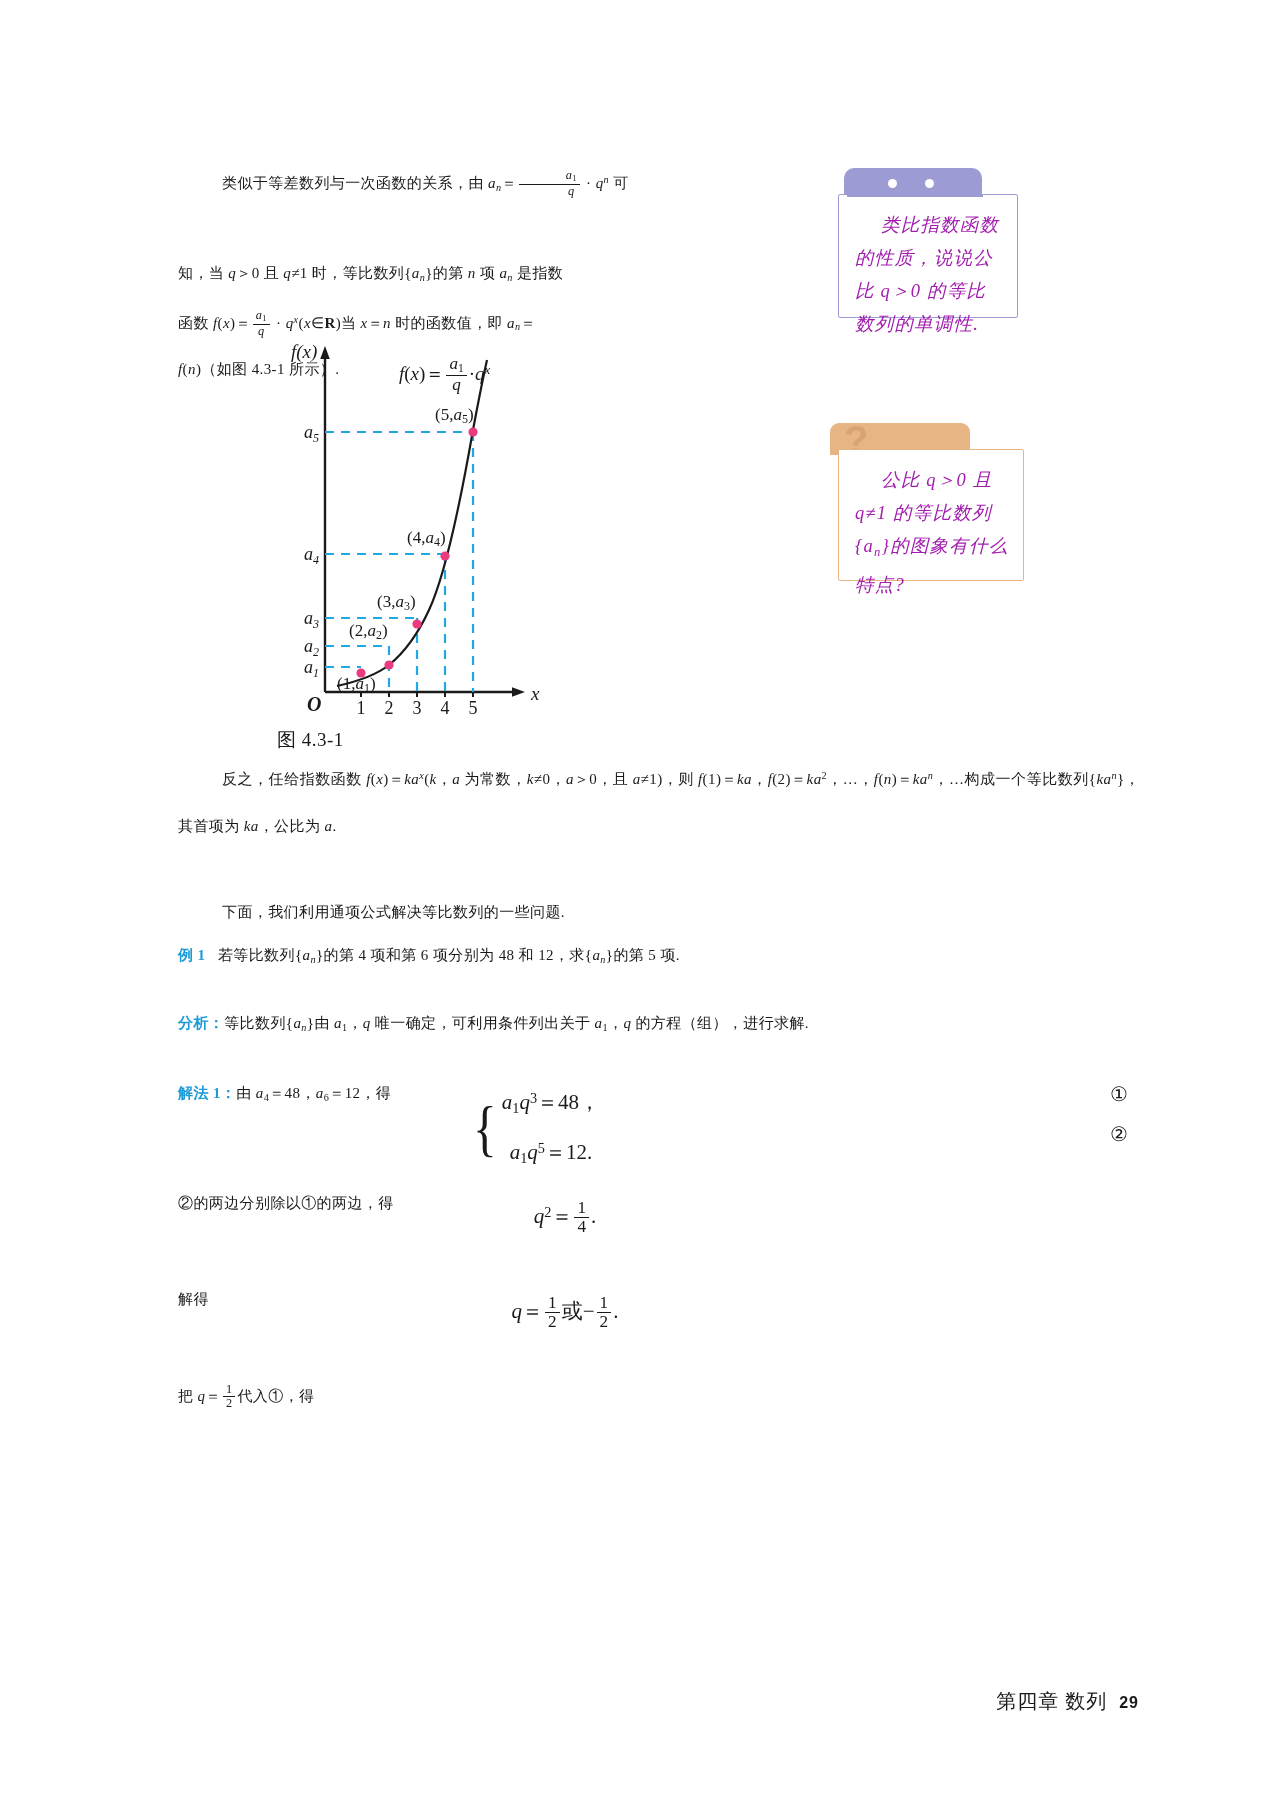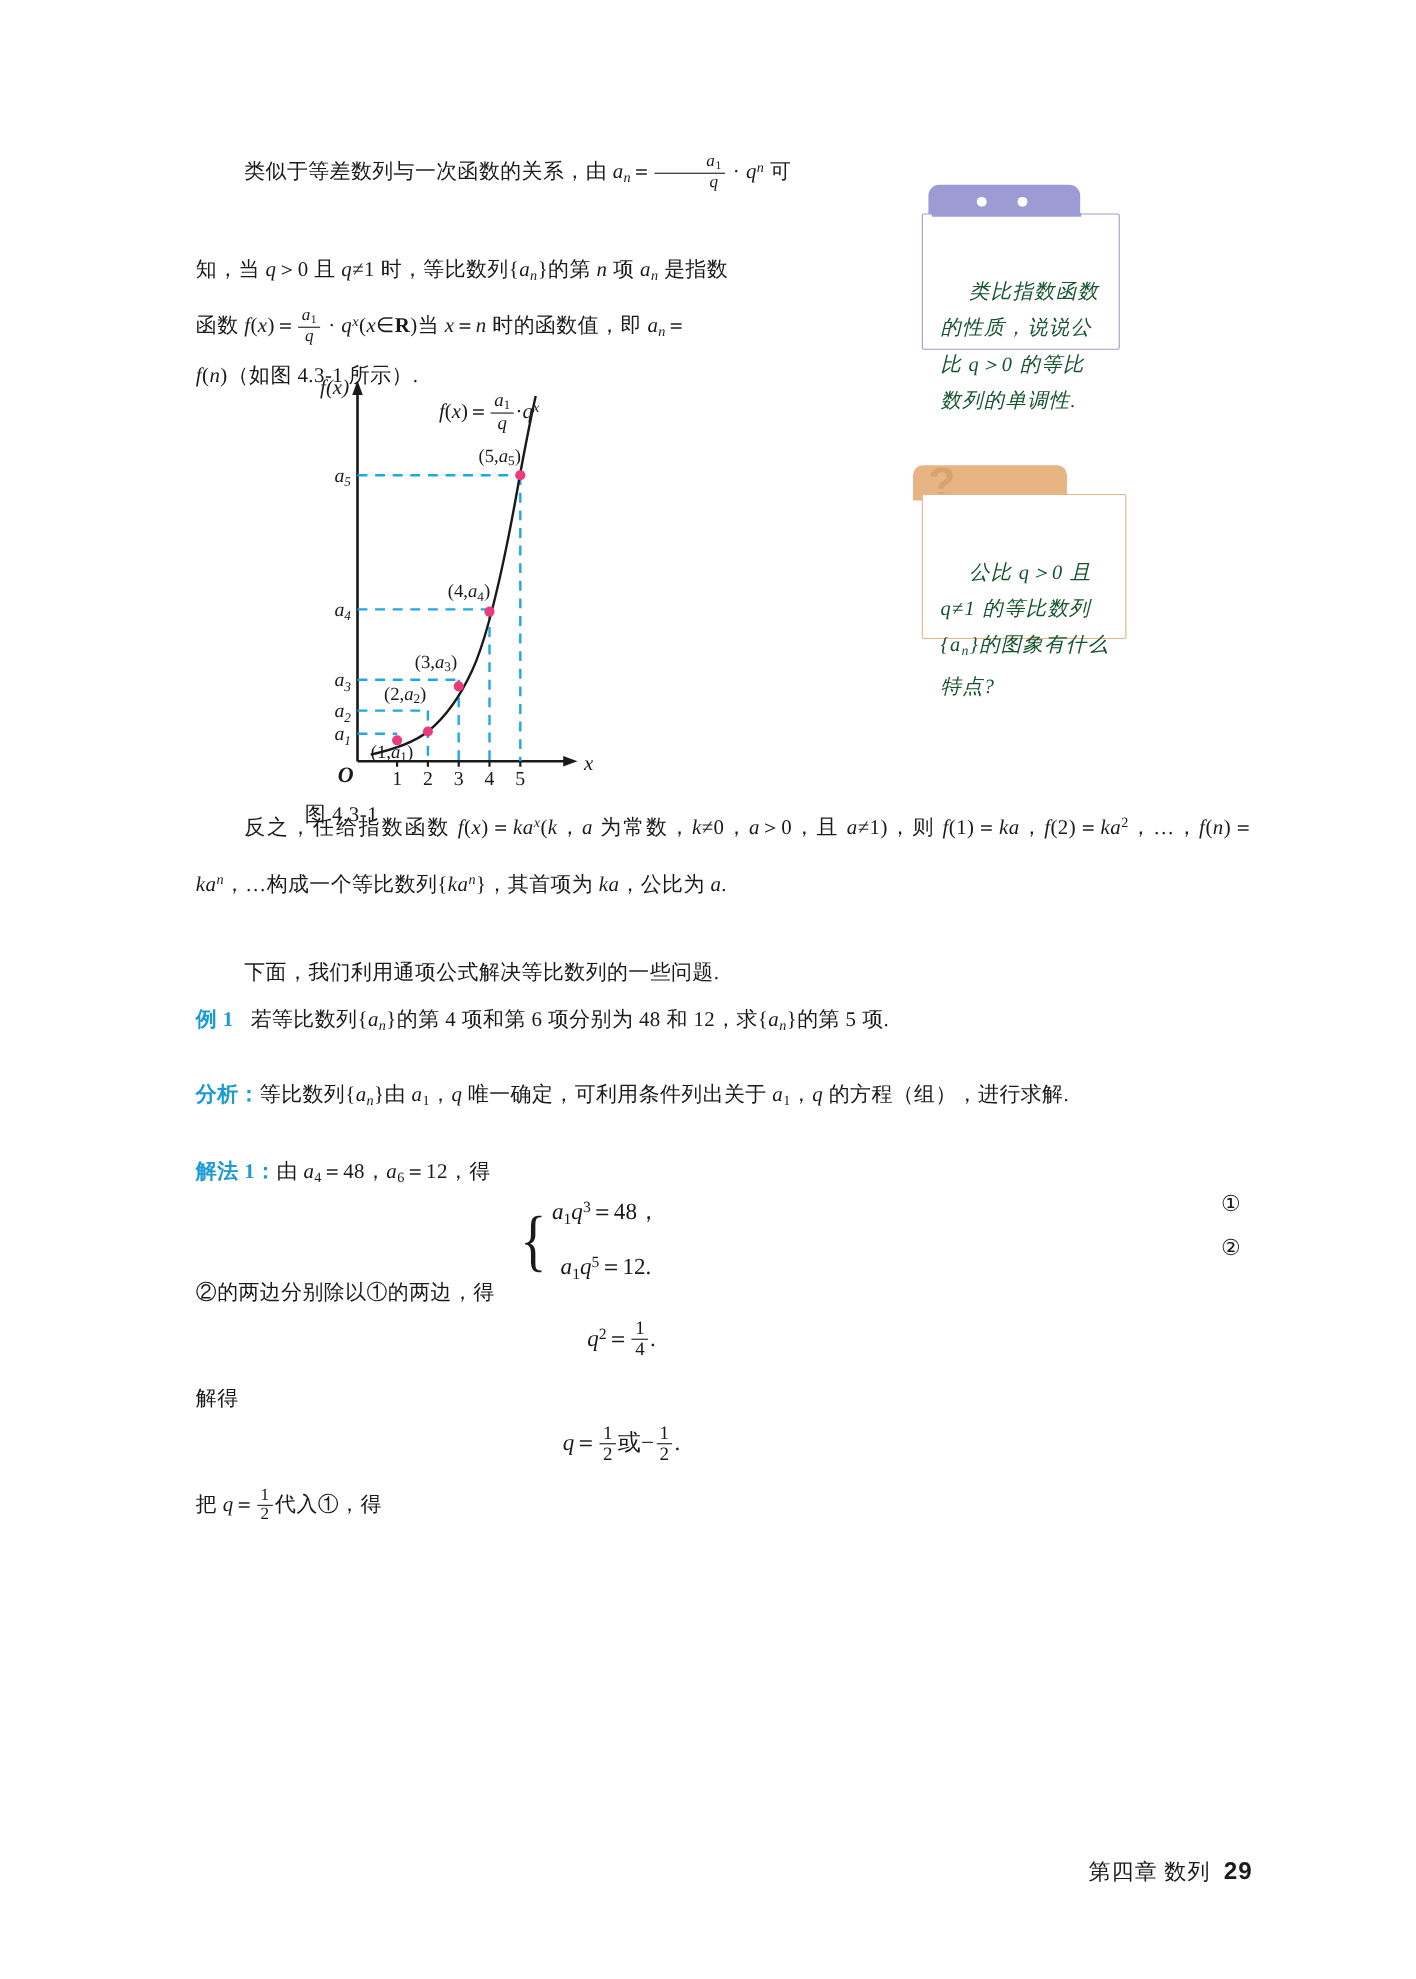--- a/index.html
+++ b/index.html
@@ -17,24 +17,25 @@
   }
 
   .page {
     position: absolute;
     inset: 0;
   }
 
   
   .para {
     position: absolute;
-    font-size: 19px;
+    font-size: 15px;
     line-height: 47px;
     letter-spacing: 0.4px;
     text-align: justify;
+    margin-top: 28px;
   }
   .indent { text-indent: 44px; }
 
   i, .it { font-style: italic; font-family: "Liberation Serif", serif; }
   .bf { font-weight: bold; }
 
   sub { font-size: 0.68em; vertical-align: -0.28em; font-style: italic; }
   sup { font-size: 0.68em; vertical-align: 0.45em; font-style: italic; }
   sub.up, sup.rm { font-style: normal; }
 
@@ -139,22 +140,21 @@
     position: absolute;
     left: 16px;
     right: 13px;
     top: 14px;
     font-family: "Liberation Serif", serif;
     font-style: italic;
     font-size: 18.5px;
     line-height: 33px;
     letter-spacing: 1.2px;
     text-indent: 26px;
-    color: #14532d;
-    margin-top: 41px;
+    color: #a21caf;
   }
 
   
   .figure {
     position: absolute;
     left: 277px;
     top: 340px;
     width: 290px;
     height: 420px;
   }
@@ -201,21 +201,21 @@
     position: absolute;
     left: 0;
     right: 148px;
     top: 1688px;
     text-align: right;
     font-size: 20px;
     letter-spacing: 1px;
   }
   .footer .pgno {
     font-weight: bold;
-    font-size: 22px;
+    font-size: 16px;
     margin-left: 12px;
     font-family: "Liberation Sans", sans-serif;
   }
 
   .label-blue { color: #1b9ad6; font-weight: bold; }
 </style>
 </head>
 <body>
 
 <div class="page">

